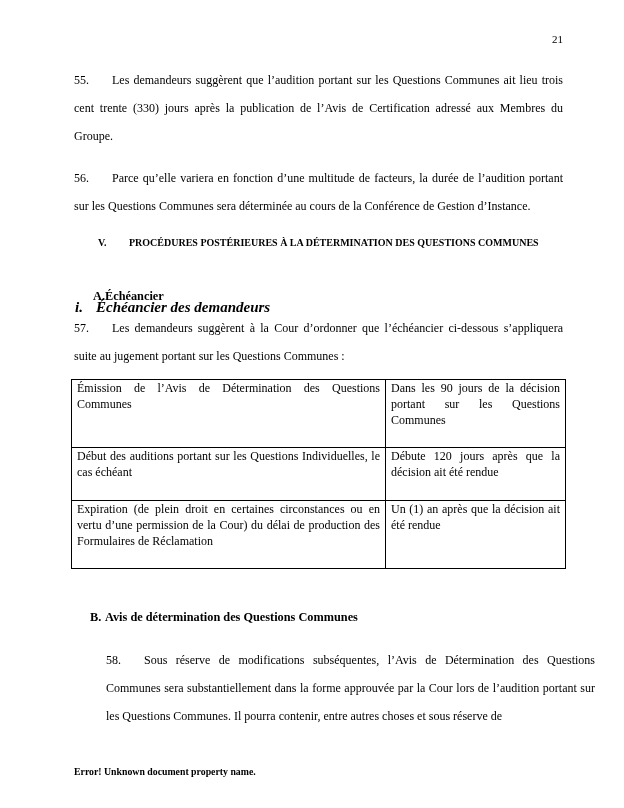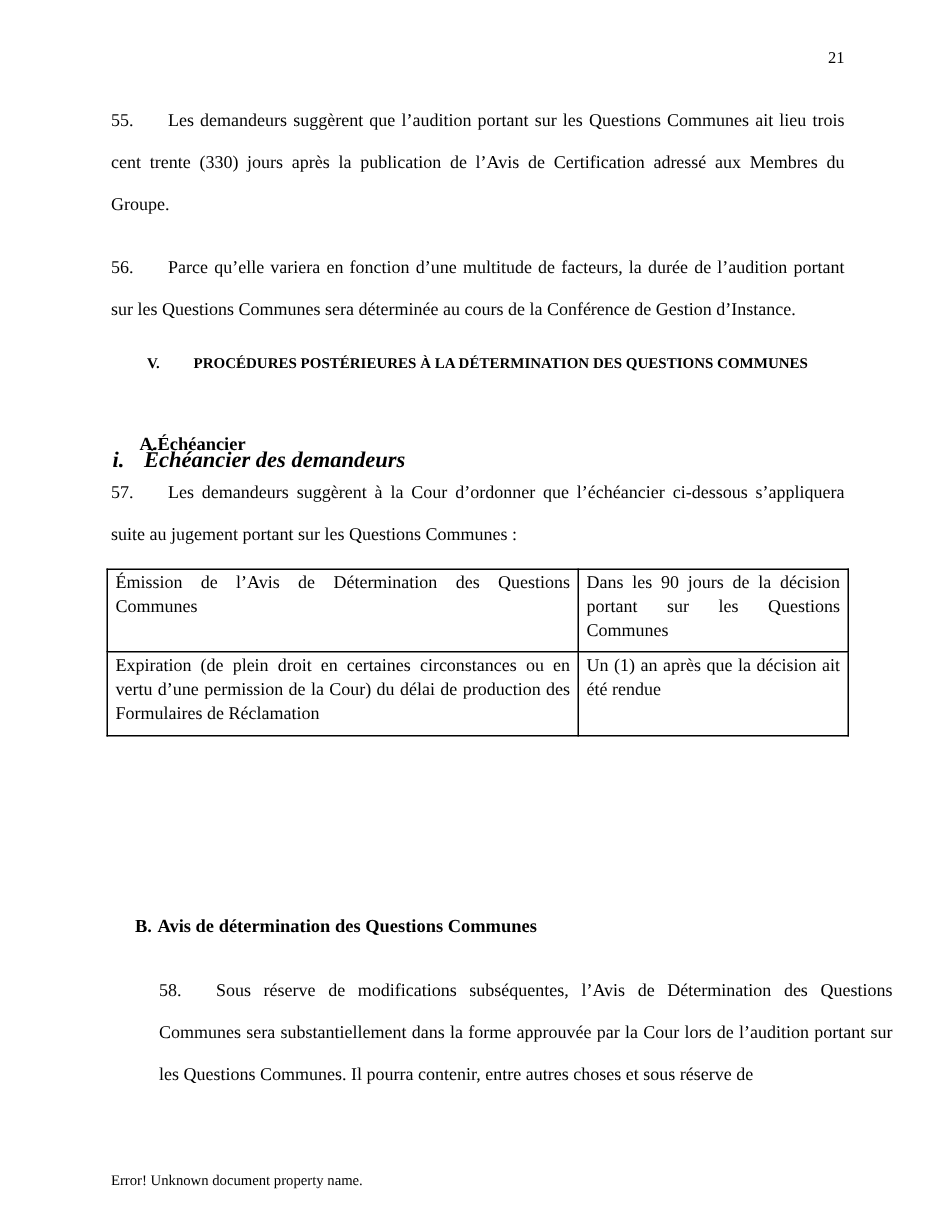--- a/index.html
+++ b/index.html
@@ -91,35 +91,34 @@
     left: 71px;
     width: 494px;
     border-collapse: collapse;
     table-layout: fixed;
     font-size: 12px;
     line-height: 15.8px;
   }
   .sched-table td {
     border: 1px solid #000000;
     vertical-align: top;
-    padding: 1px 5px 6px 5px;
+    padding: 1px 5px 19px 5px;
     text-align: justify;
     box-sizing: border-box;
   }
   .sched-table td.col-left  { width: 314px; }
   .sched-table td.col-right { width: 180px; }
 
   .footer-note {
     position: absolute;
     top: 765px;
     left: 74px;
     font-size: 9.8px;
-    font-weight: normal;
+    font-weight: bold;
     line-height: 13px;
-    margin-top: 16px;
   }
 </style>
 </head>
 <body>
 
 <div class="page">
 
   <div class="pagenum">21</div>
 
   <p class="para" id="p55"><span class="pnum">55.</span><span>Les demandeurs suggèrent que l’audition portant sur les Questions Communes ait lieu trois cent trente (330) jours après la publication de l’Avis de Certification adressé aux Membres du Groupe.</span></p>
@@ -134,20 +133,24 @@
 
   <p class="para" id="p57"><span class="pnum">57.</span><span>Les demandeurs suggèrent à la Cour d’ordonner que l’échéancier ci-dessous s’appliquera suite au jugement portant sur les Questions Communes :</span></p>
 
   <table class="sched-table">
     <tbody>
       <tr>
         <td class="col-left">Émission de l’Avis de Détermination des Questions Communes</td>
         <td class="col-right">Dans les 90 jours de la décision portant sur les Questions Communes</td>
       </tr>
       <tr>
+        <td class="col-left">Début des auditions portant sur les Questions Individuelles, le cas échéant</td>
+        <td class="col-right">Débute 120 jours après que la décision ait été rendue</td>
+      </tr>
+      <tr>
         <td class="col-left">Expiration (de plein droit en certaines circonstances ou en vertu d’une permission de la Cour) du délai de production des Formulaires de Réclamation</td>
         <td class="col-right">Un (1) an après que la décision ait été rendue</td>
       </tr>
     </tbody>
   </table>
 
   <div class="heading-sub" id="headingB"><span class="hnum">B.</span><span>Avis de détermination des Questions Communes</span></div>
 
 
   <p class="para" id="p58"><span class="pnum">58.</span><span>Sous réserve de modifications subséquentes, l’Avis de Détermination des Questions Communes sera substantiellement dans la forme approuvée par la Cour lors de l’audition portant sur les Questions Communes. Il pourra contenir, entre autres choses et sous réserve de</span></p>

